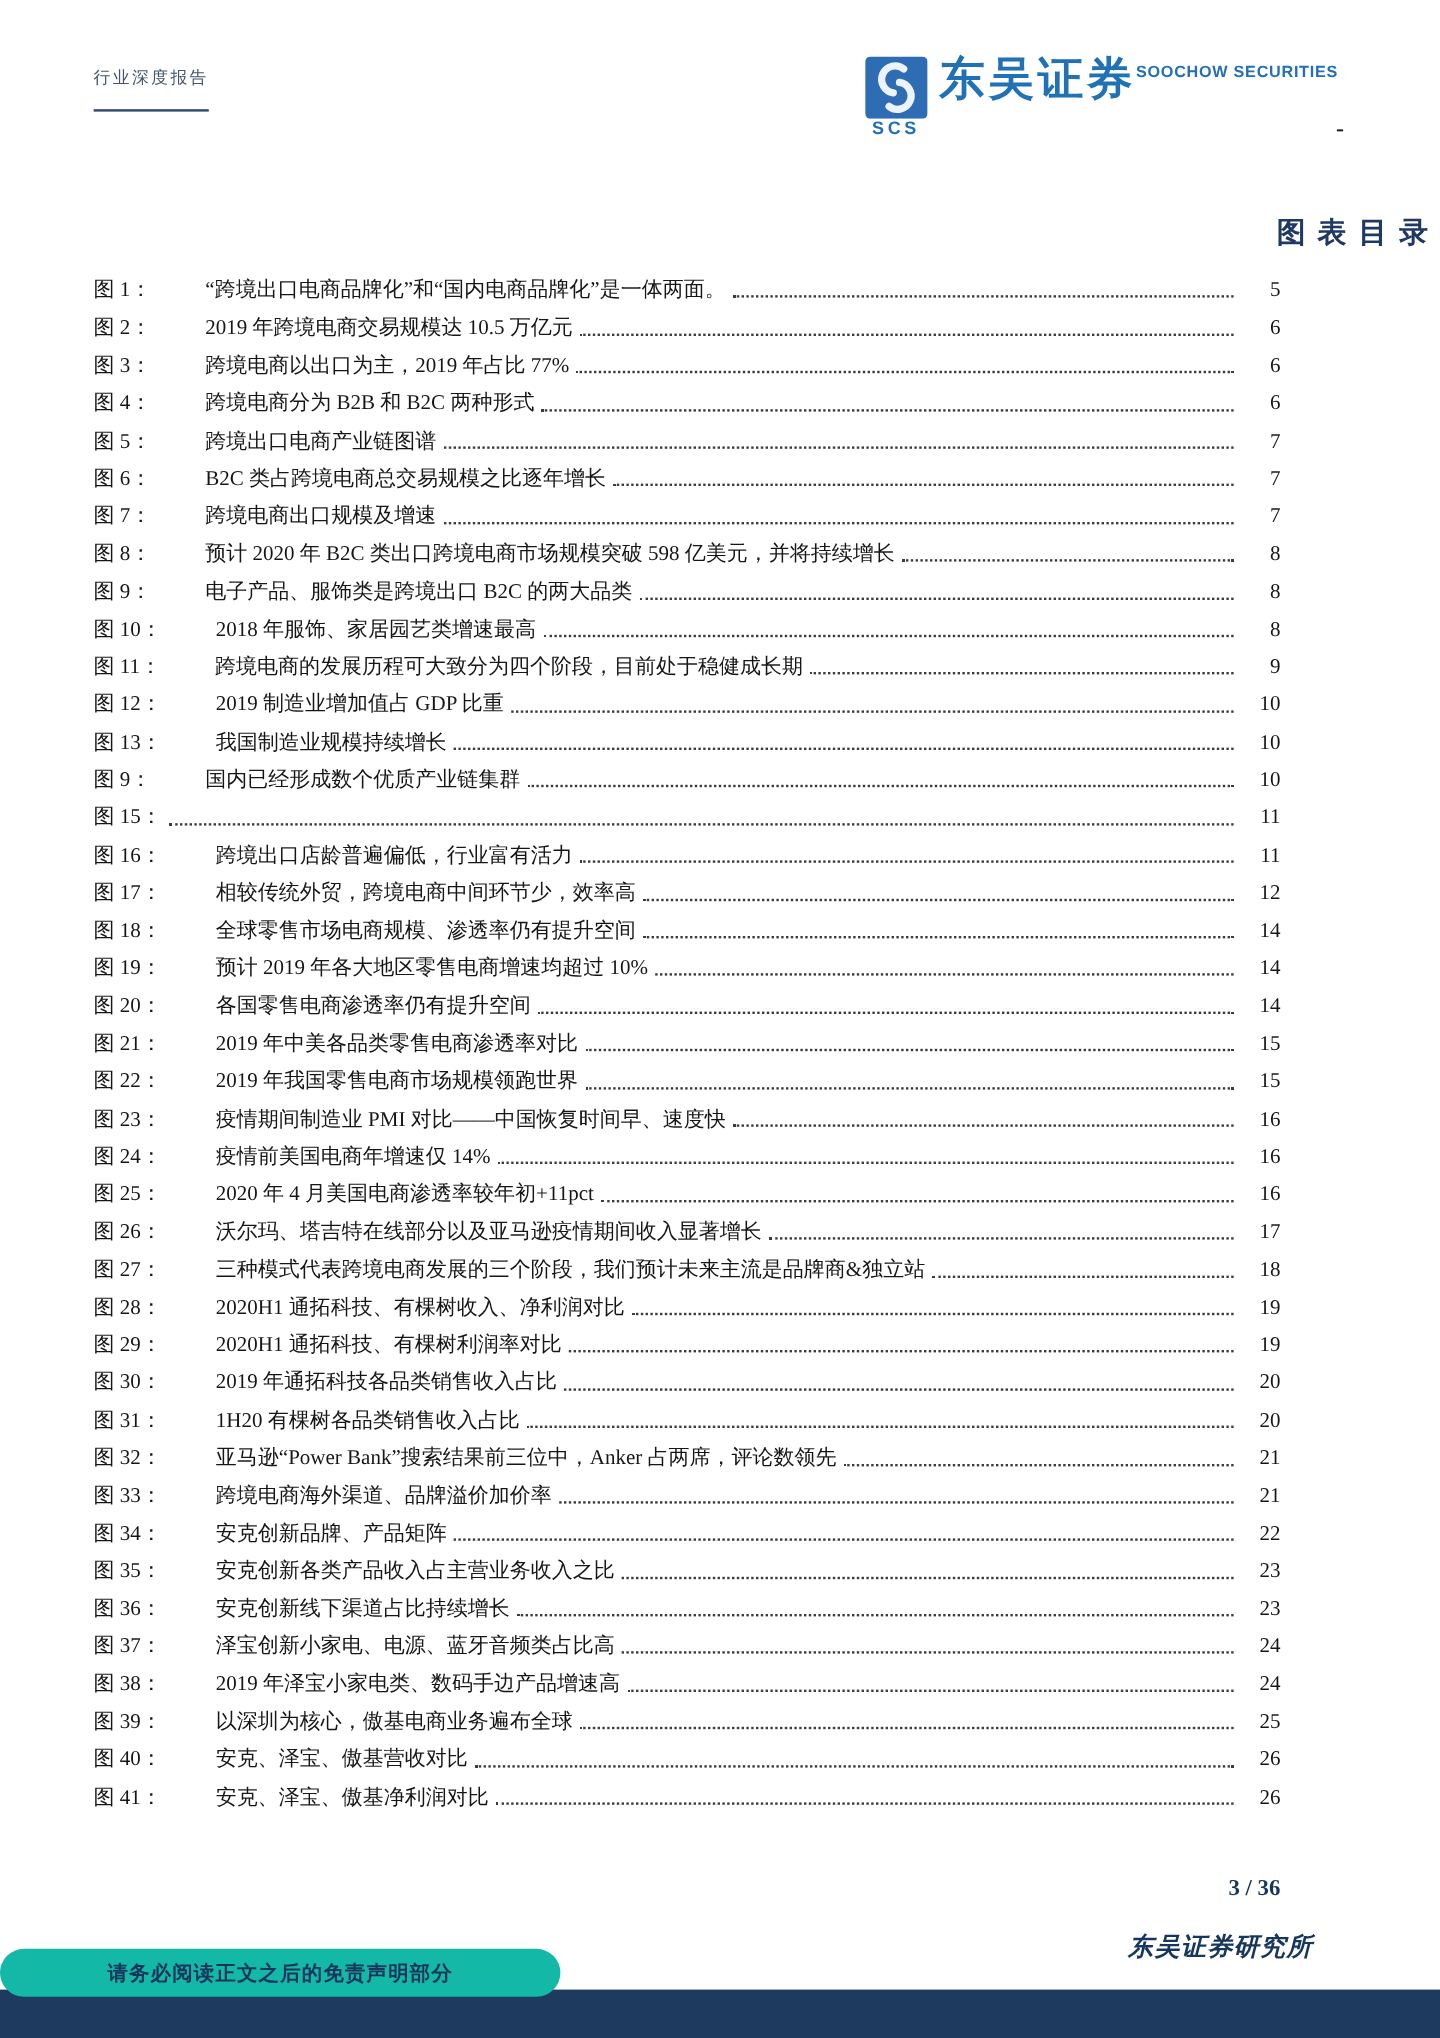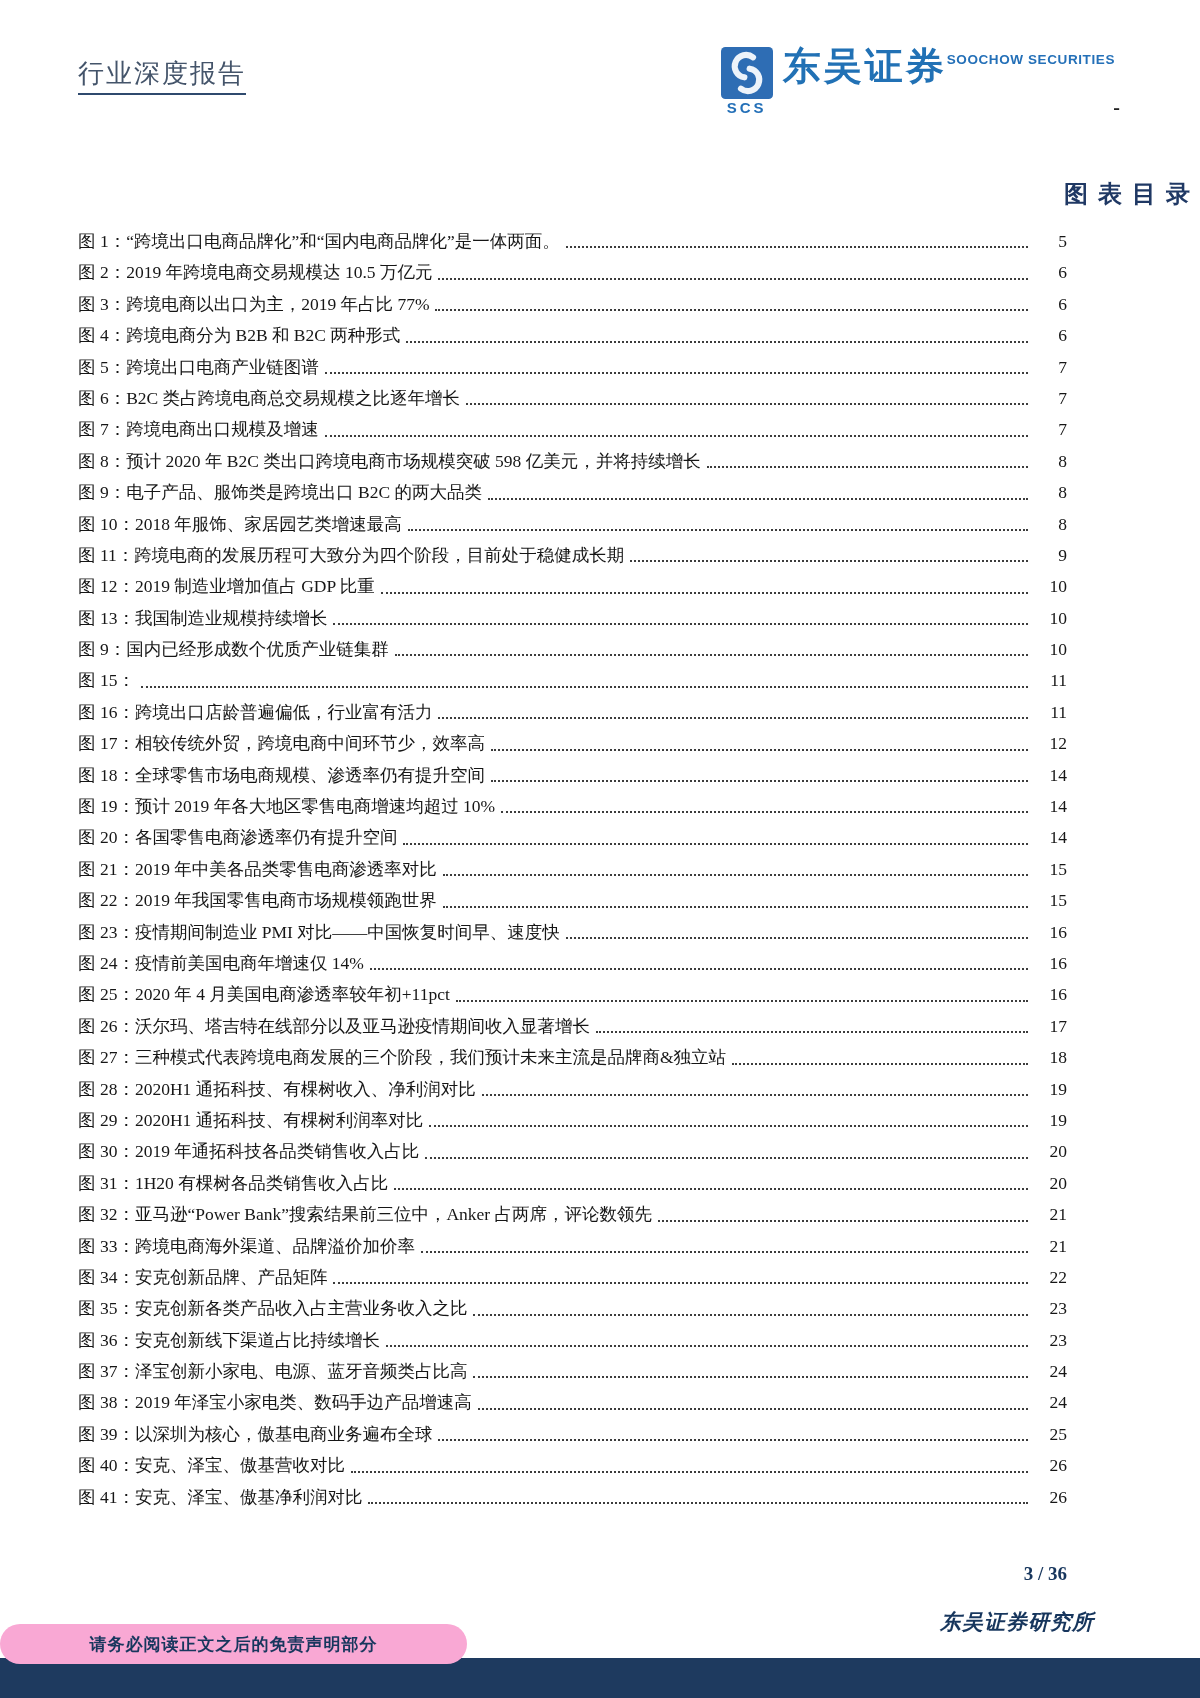--- a/index.html
+++ b/index.html
@@ -5,22 +5,22 @@
   html,body { margin:0; padding:0; background:#ffffff; }
   .page {
     position:relative; width:1200px; height:1698px; margin:0 auto;
     background:#ffffff; overflow:hidden;
     font-family:"Liberation Serif","DejaVu Serif",serif;
   }
 
   
   .report-type {
     position:absolute; left:78px; top:56px;
-    font-size:26px; color:#44546a; letter-spacing:2px;
-    padding-bottom:2px; border-bottom:2px solid #2f4a6e;
+    font-size:14px; color:#44546a; letter-spacing:2px;
+    padding-bottom:17px; border-bottom:2px solid #2f4a6e;
   }
   .logo { position:absolute; top:47px; right:85px; display:flex; align-items:flex-start; gap:10px; }
   .emblem-col { width:52px; display:flex; flex-direction:column; align-items:center; }
   .emblem { display:block; }
   .scs {
     font-family:"Liberation Sans","DejaVu Sans",sans-serif;
     color:#2470b8; font-weight:bold; font-size:15px; letter-spacing:3px;
     text-align:center; line-height:1.1; margin-top:1px;
   }
   .scs-bar { height:5px; background:linear-gradient(90deg,#ffc20e,#f28b00); margin-top:1px; }
@@ -46,21 +46,21 @@
   }
 
   
   .toc { margin:16px 133px 0 78px; }
   .toc-row {
     display:flex; align-items:baseline;
     height:31.4px; font-size:17.5px; color:#161616; line-height:31.4px;
     cursor:pointer;
   }
   .toc-label { white-space:pre; }
-  .toc-title { white-space:nowrap; }
+  .toc-title { white-space:nowrap;margin-left:45px; }
   .toc-leader {
     flex:1; align-self:flex-end;
     border-bottom:2px dotted #3c3c3c;
     margin:0 5px 9px 6px; min-width:20px;
   }
   .toc-page { min-width:34px; text-align:right; white-space:nowrap; }
 
   
   .page-indicator {
     position:absolute; top:1563px; right:133px;
@@ -70,21 +70,21 @@
     position:absolute; top:1608px; right:106px;
     font-size:21px; font-weight:bold; font-style:italic; color:#17365d;
     letter-spacing:1px;
   }
   .navy-bar {
     position:absolute; left:0; top:1658px; width:100%; height:40px;
     background:#1e3a5f; z-index:1;
   }
   .disclaimer {
     position:absolute; left:0; top:1624px; width:467px; height:40px;
-    background:#f9a8d4; z-index:2;
+    background:#14b8a6; z-index:2;
     display:flex; align-items:center; justify-content:center;
     font-size:17px; font-weight:bold; color:#17365d; letter-spacing:1px;border-radius:20px;
   }
 </style>
 </head>
 <body>
 
 <div class="page">
 
   <div class="report-type">行业深度报告</div>

